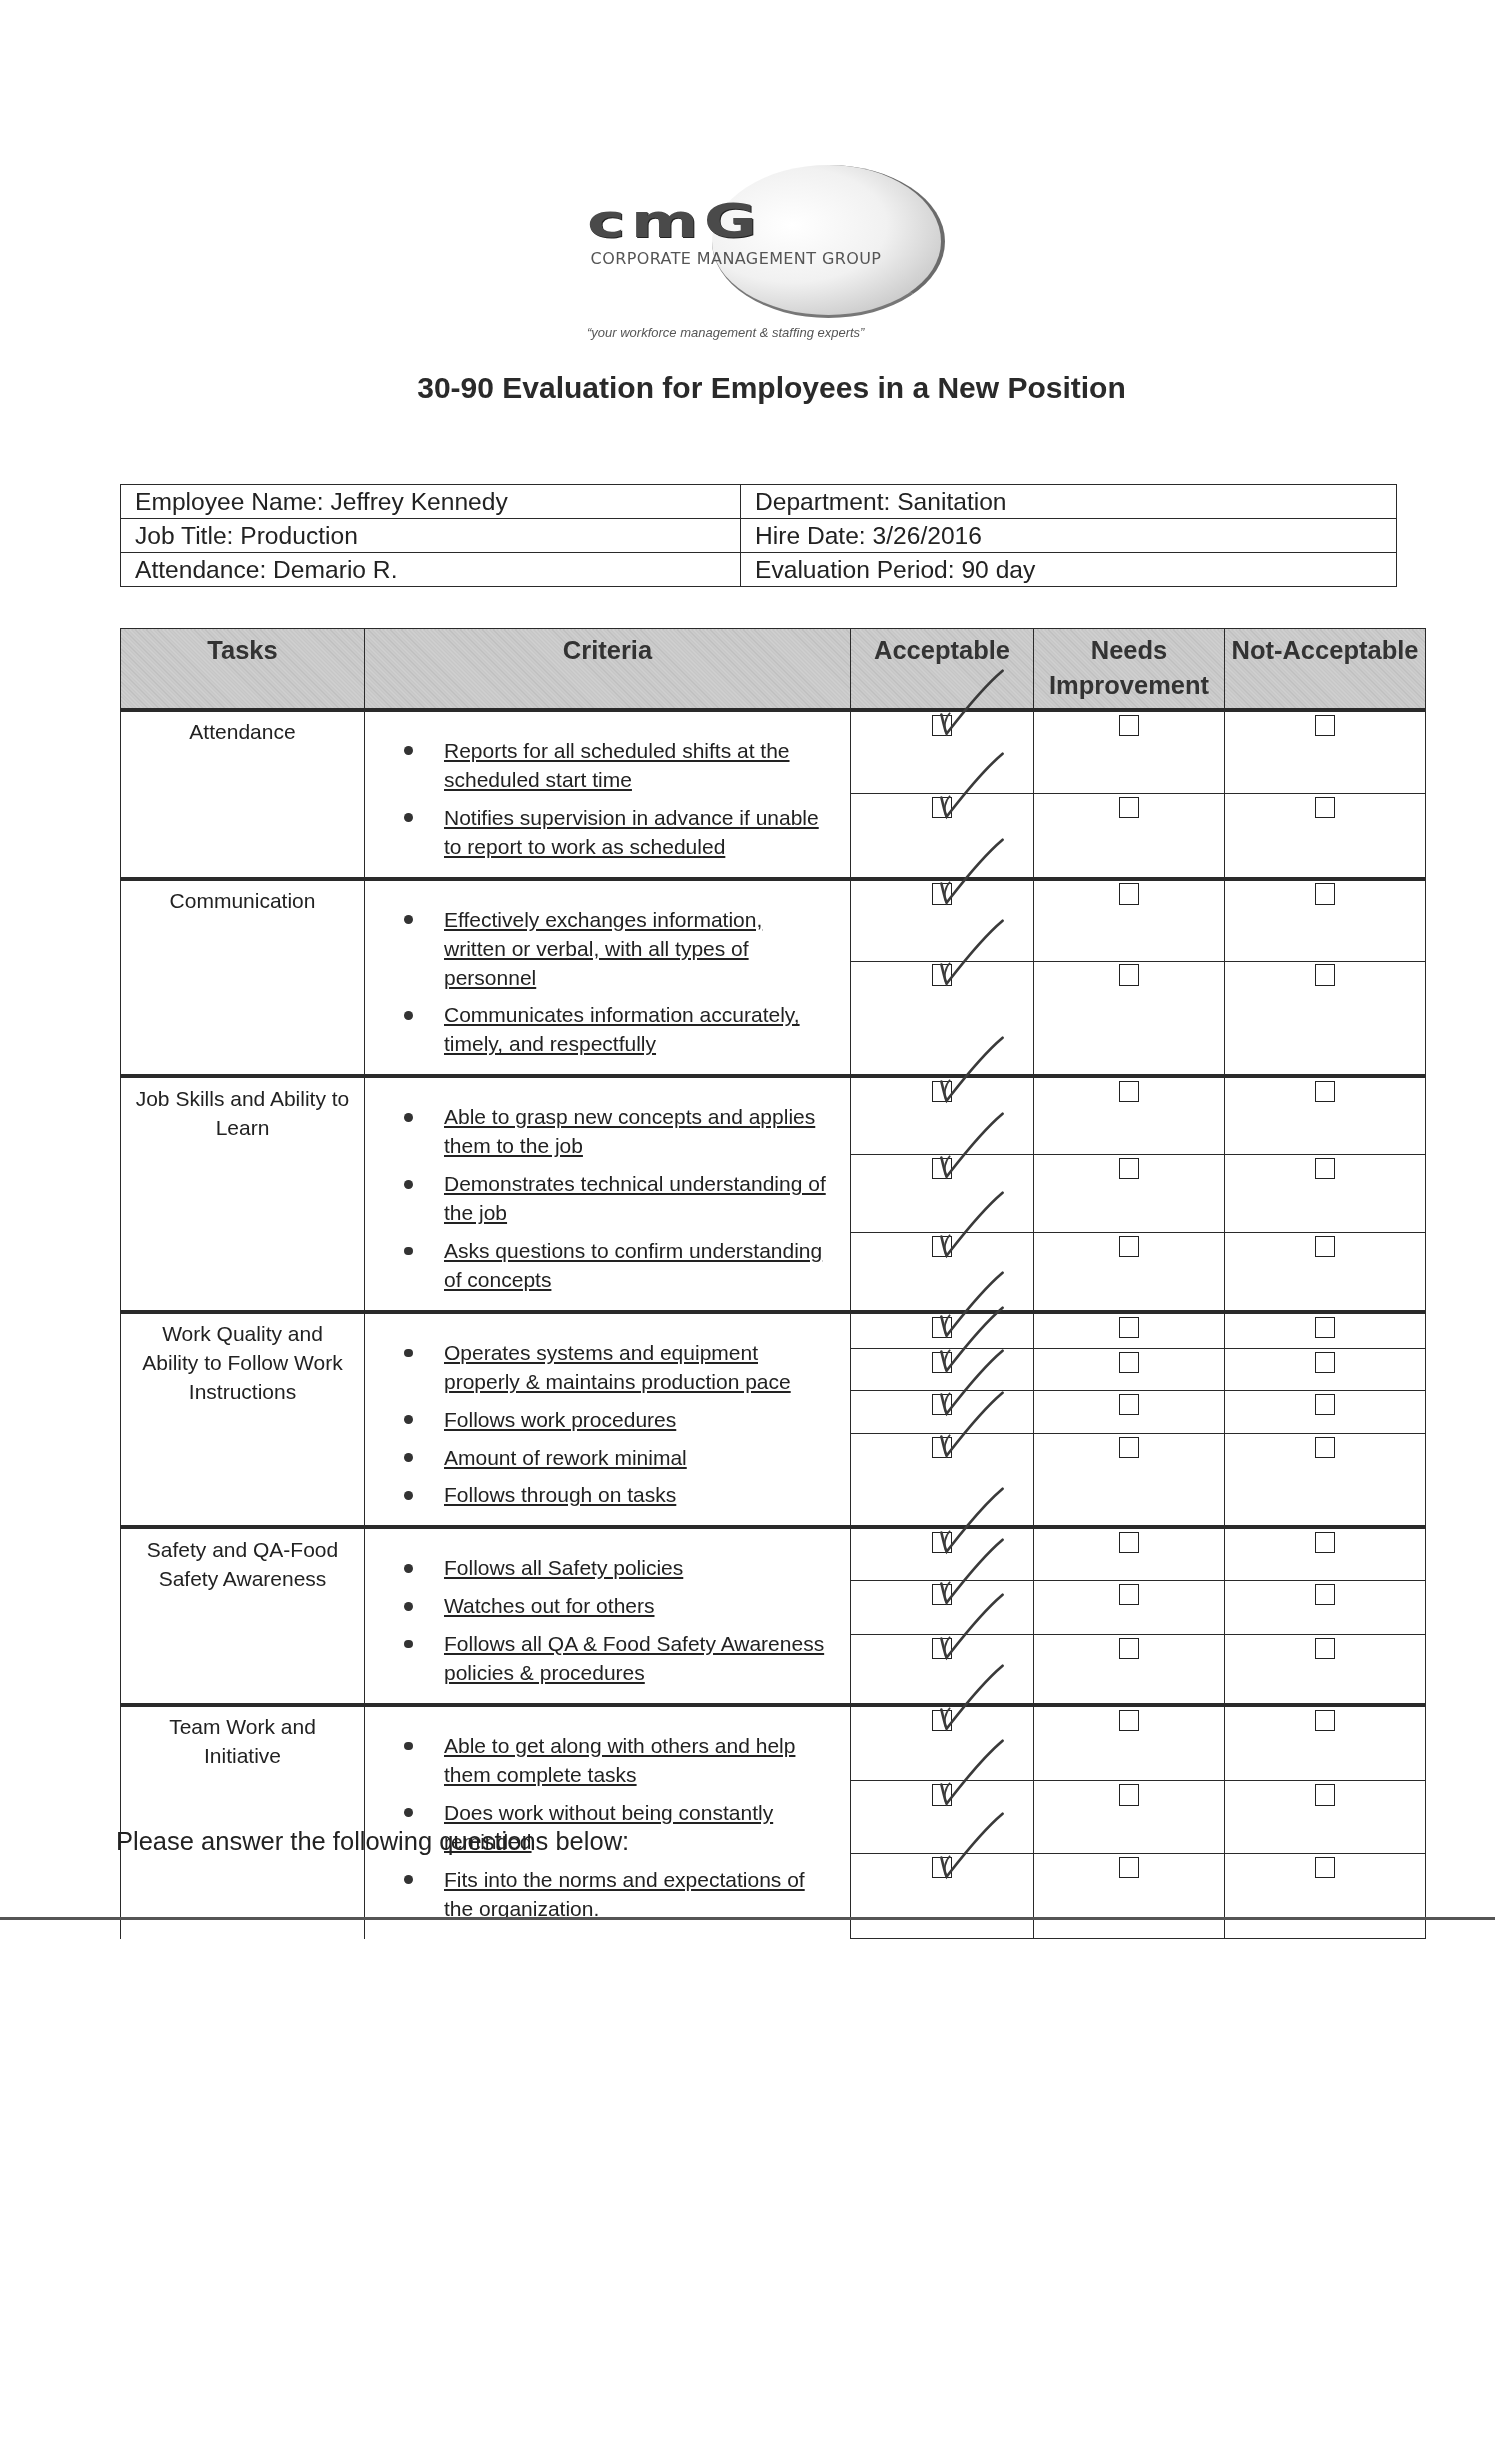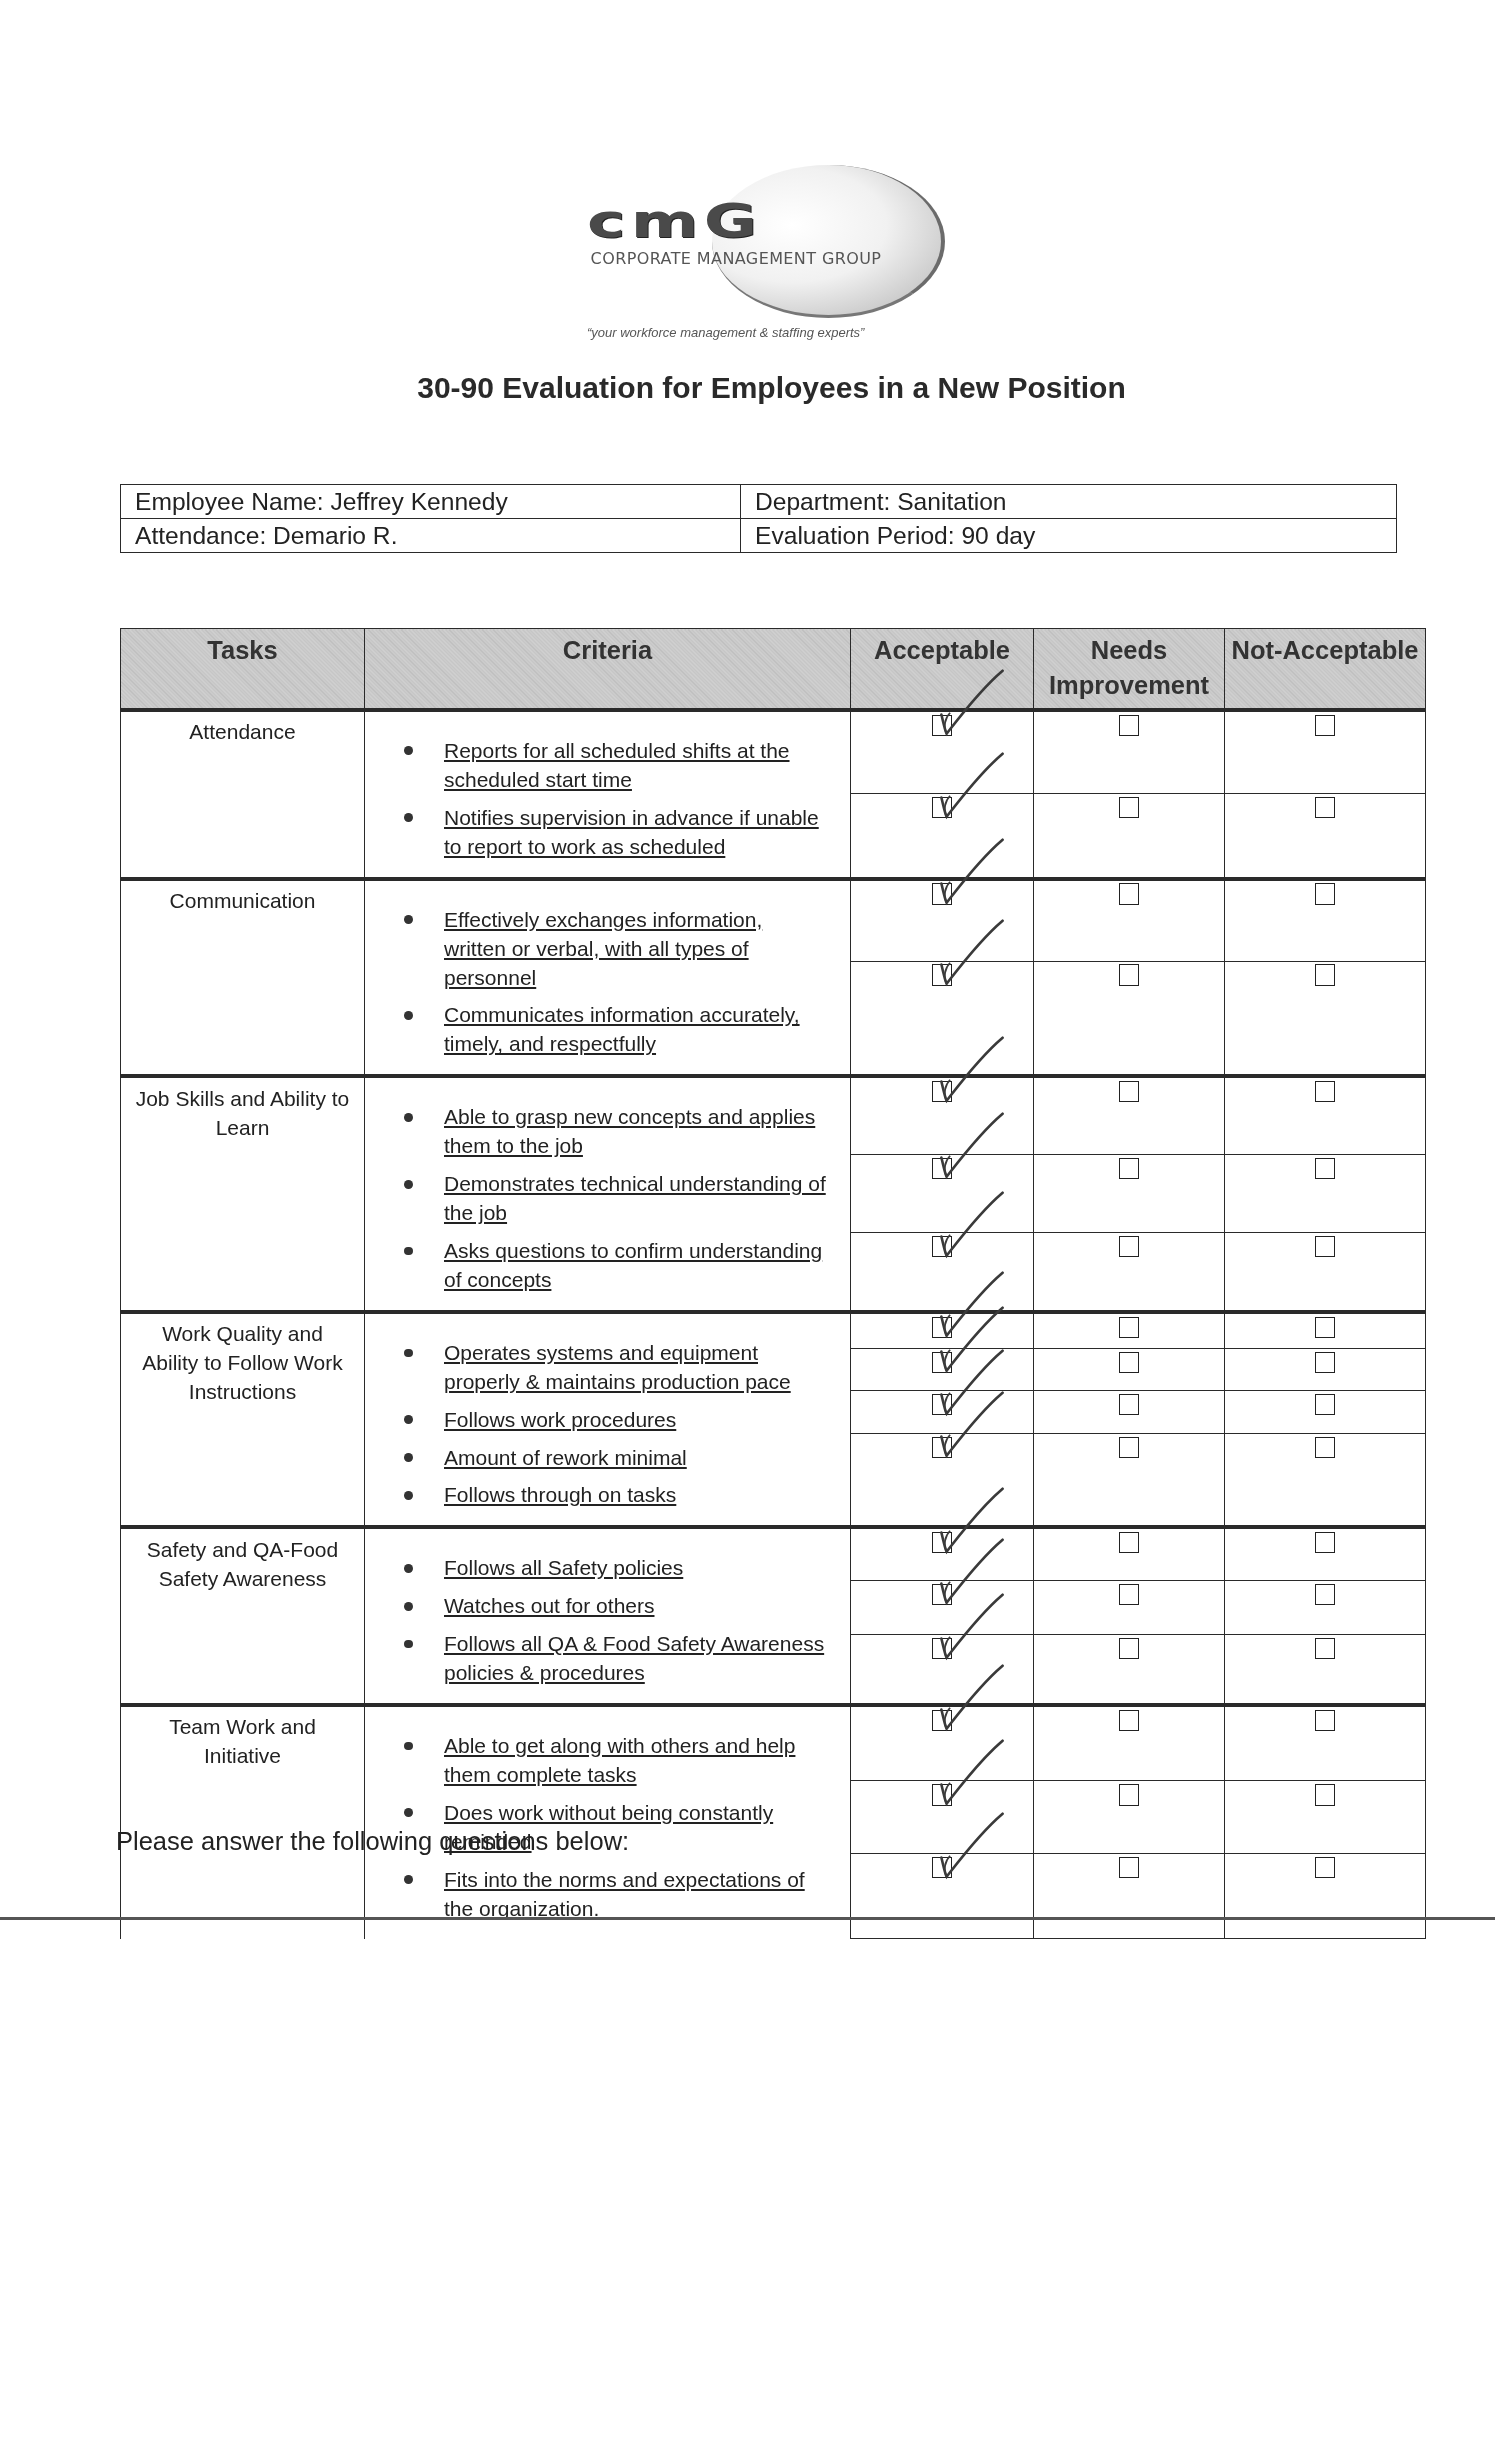--- a/index.html
+++ b/index.html
@@ -83,20 +83,24 @@
   <div class="tagline">“your workforce management &amp; staffing experts”</div>
 </div>
 
 <div class="title">30-90 Evaluation for Employees in a New Position</div>
 
 <table class="info">
   <tbody>
       <tr>
     <td>Employee Name: Jeffrey Kennedy</td>
     <td>Department: Sanitation</td>
+  </tr>
+  <tr>
+    <td>Job Title: Production</td>
+    <td>Hire Date: 3/26/2016</td>
   </tr>
   <tr>
     <td>Attendance:  Demario R.</td>
     <td>Evaluation Period:  90 day</td>
   </tr>
 </tbody>
   </table>
 
 <table class="eval">
   <colgroup>

